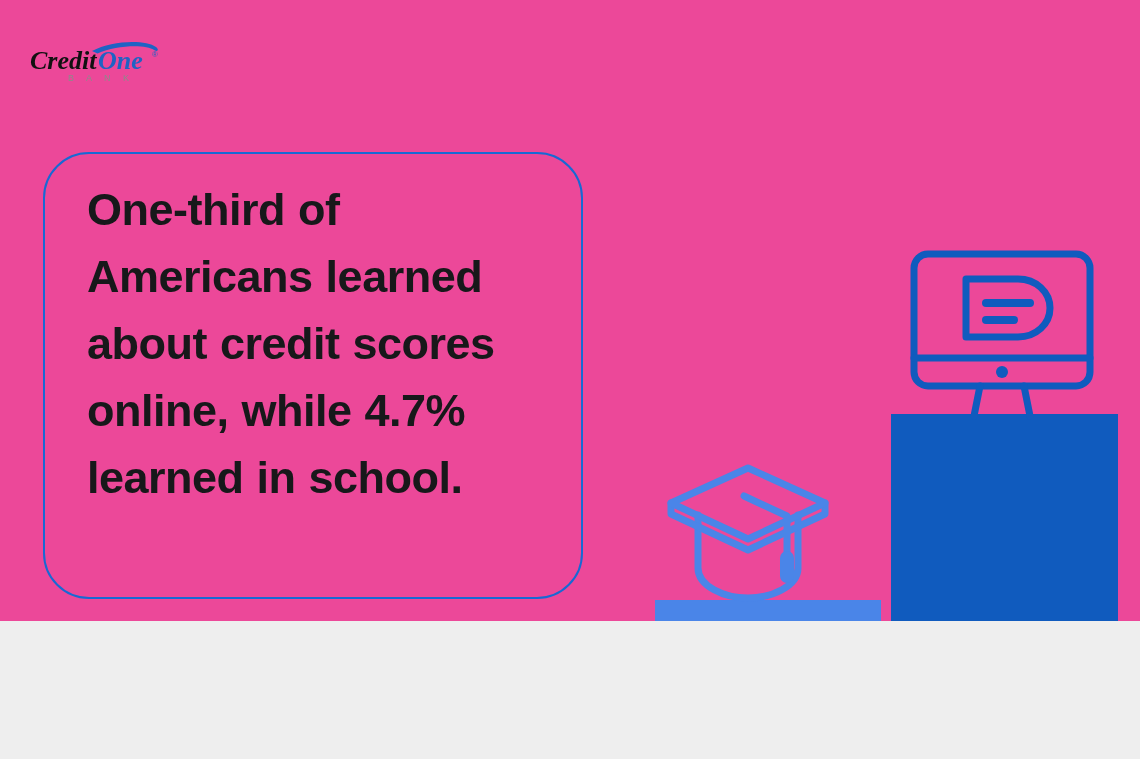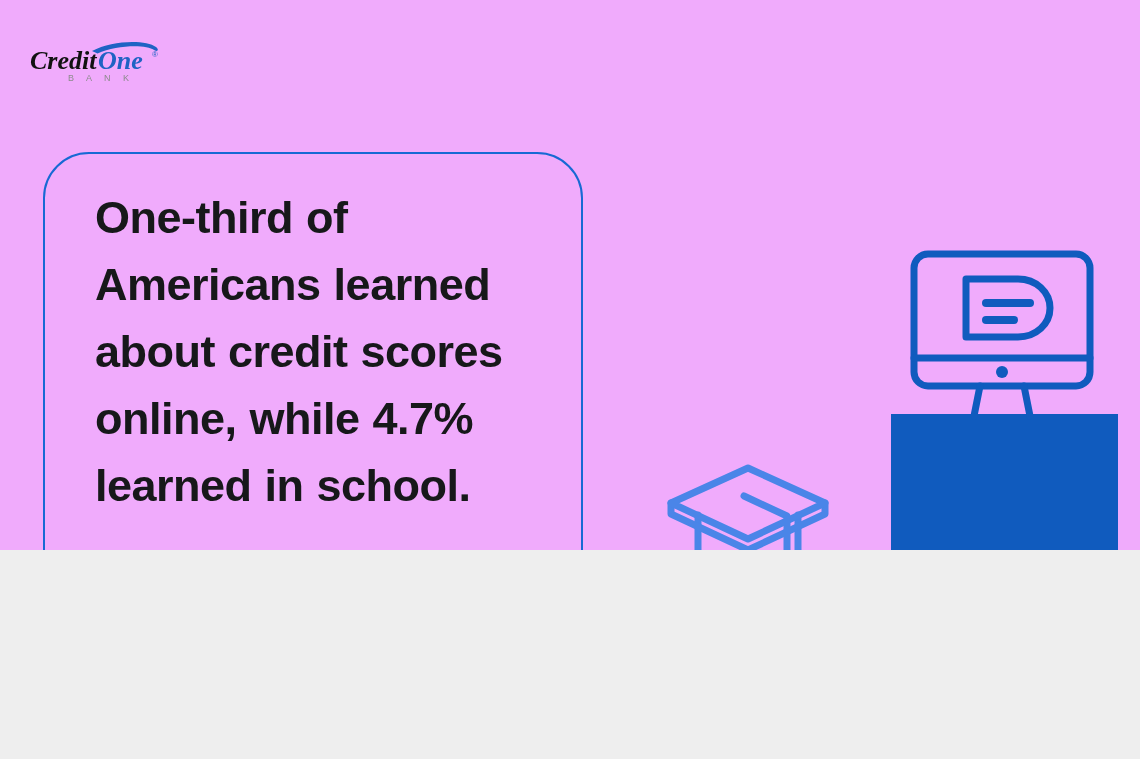--- a/index.html
+++ b/index.html
@@ -9,22 +9,22 @@
   body {
     width: 1140px;
     height: 759px;
     background: #eeeeee;
     font-family: "Liberation Sans", sans-serif;
     overflow: hidden;
   }
   .canvas {
     position: relative;
     width: 1140px;
-    height: 550px;
-    background: #f0abfc;
+    height: 621px;
+    background: #ec4899;
     overflow: hidden;
   }
 
   
   .logo {
     position: absolute;
     left: 30px;
     top: 38px;
     width: 140px;
     height: 46px;
@@ -41,21 +41,21 @@
     box-sizing: border-box;
     border: 2px solid #1769d4;
     border-radius: 46px;
     background: transparent;
   }
   .callout-text {
     position: absolute;
     left: 42px;
     top: 22px;
     width: 470px;
-    margin: 8px;
+    margin: 0;
     font-family: "Liberation Sans", sans-serif;
     font-weight: bold;
     font-size: 45px;
     line-height: 67px;
     letter-spacing: -0.5px;
     color: #17181a;
     word-spacing: 1px;
   }
 
   

